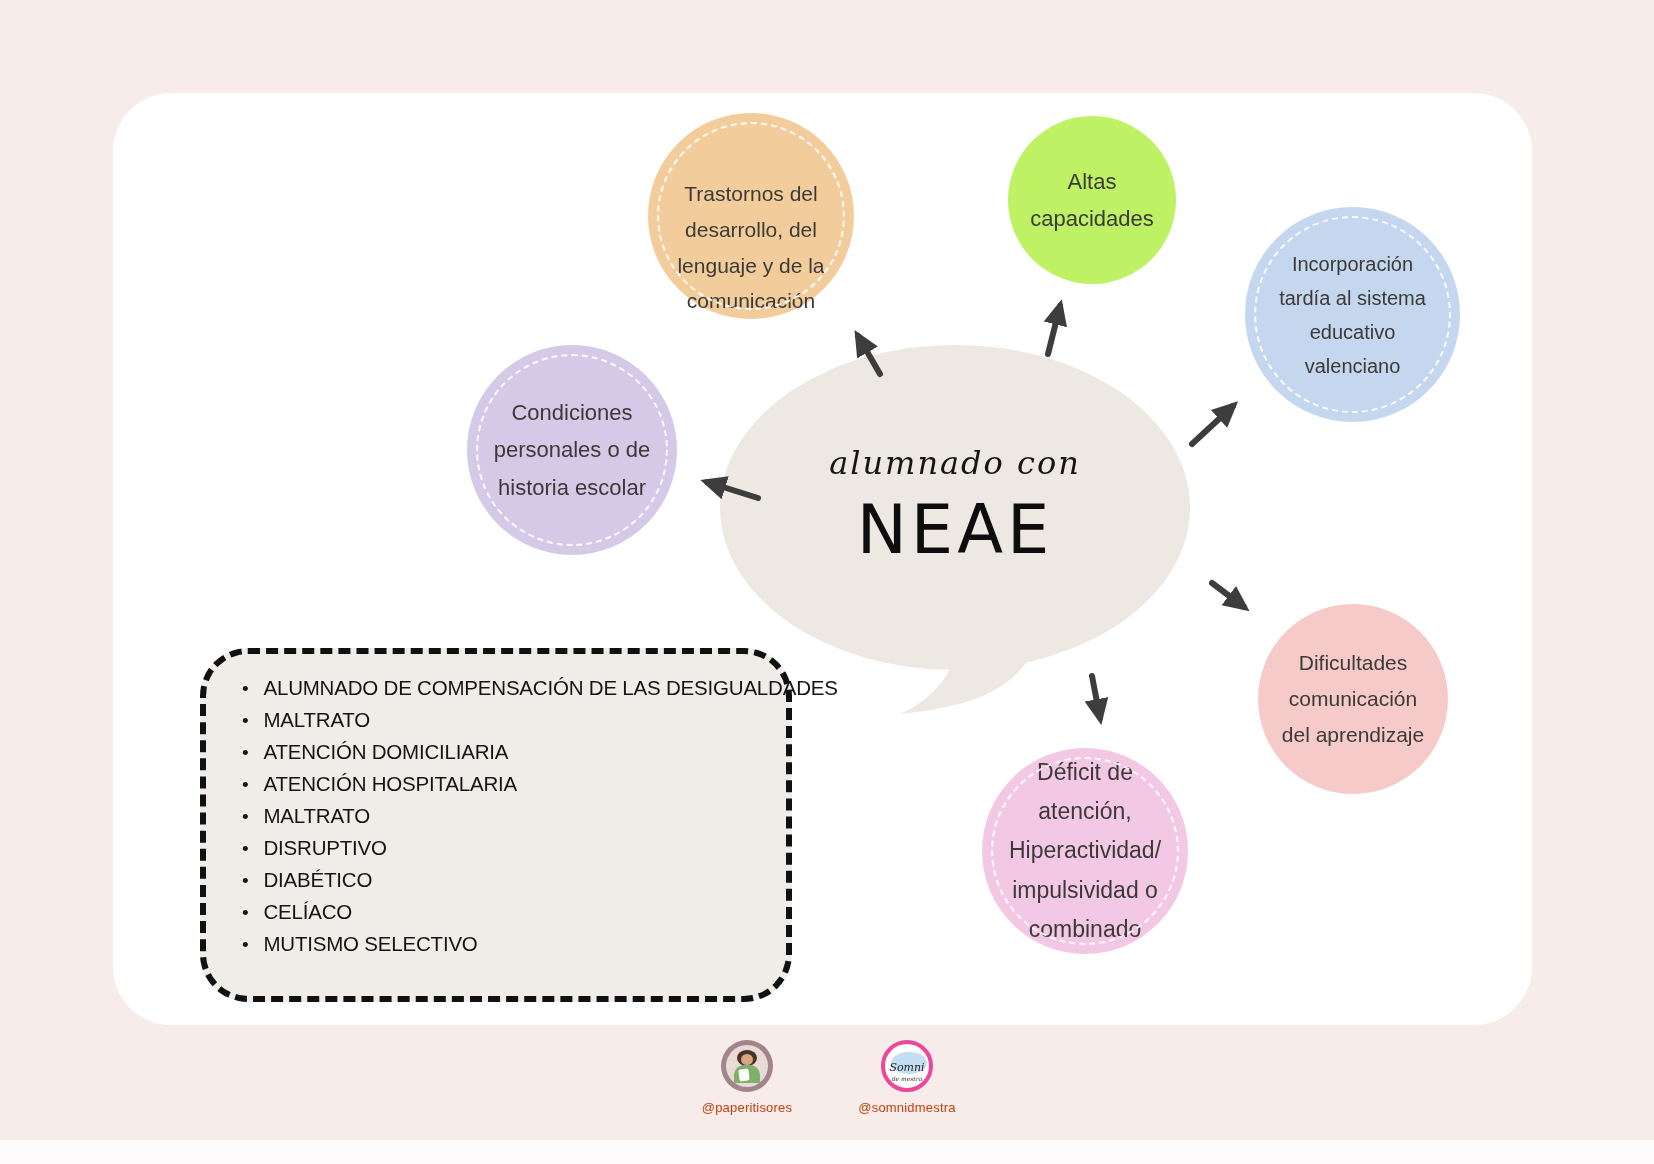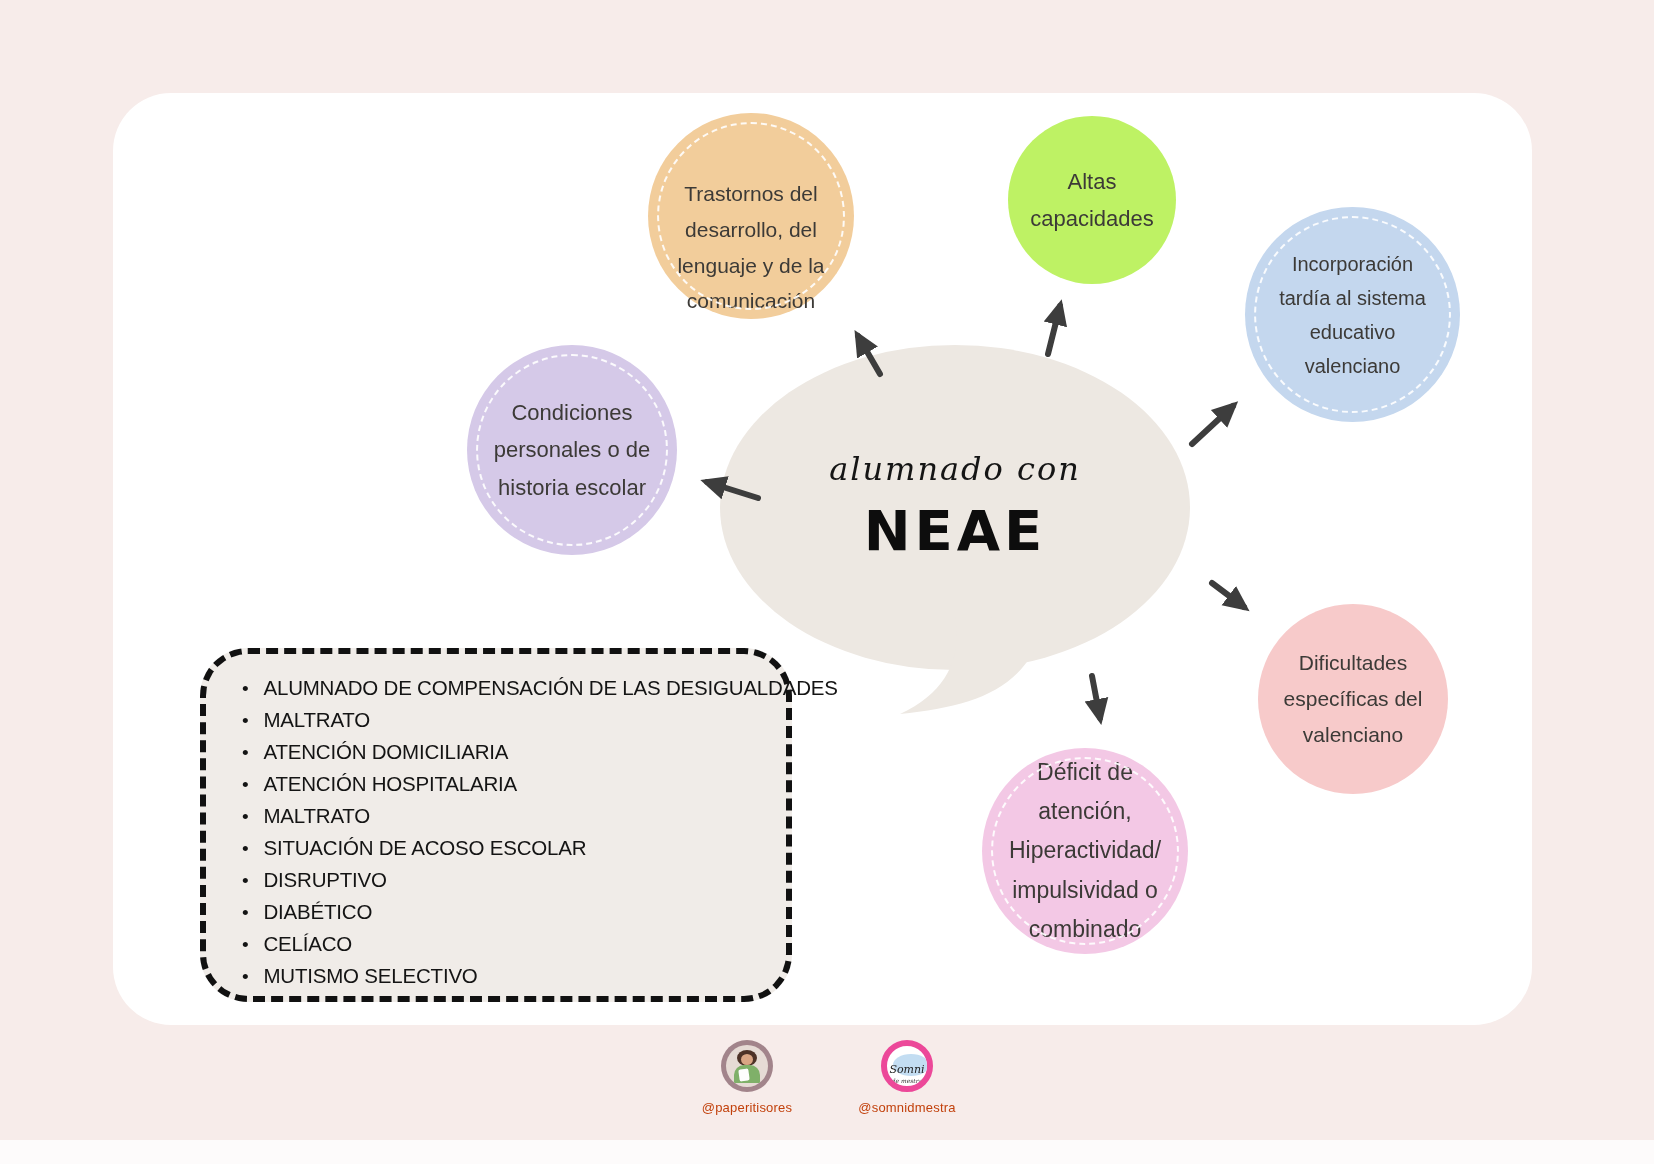--- a/index.html
+++ b/index.html
@@ -23,22 +23,22 @@
     position:absolute;left:720px;top:345px;width:470px;height:325px;
     background:#ede8e2;border-radius:50%;
     display:flex;flex-direction:column;align-items:center;justify-content:center;
     z-index:2;text-align:center;
   }
   .bubble .script{
     font-family:"DejaVu Serif",cursive;font-style:italic;
     font-size:32px;color:#151515;letter-spacing:2px;line-height:1.1;
   }
   .bubble .acronym{
-    font-family:"DejaVu Sans",sans-serif;font-weight:700;
-    font-size:56px;color:#0d0d0d;letter-spacing:4px;margin-top:10px;
+    font-family:"DejaVu Sans",sans-serif;font-weight:400;
+    font-size:67px;color:#0d0d0d;letter-spacing:4px;margin-top:10px;
   }
   
   .node{
     position:absolute;border-radius:50%;
     display:flex;align-items:center;justify-content:center;text-align:center;
     color:#3c3a37;z-index:3;
   }
   .node .lbl{line-height:1.7;padding:0 14px;}
   .node.dashed::after{
     content:"";position:absolute;inset:9px;border-radius:50%;
@@ -73,21 +73,21 @@
   .credit{display:flex;flex-direction:column;align-items:center;width:120px;}
   .avatar{width:52px;height:52px;border-radius:50%;position:relative;overflow:hidden;}
   .avatar-paper{background:#a2848b;}
   .avatar-paper .inner{
     position:absolute;inset:5px;border-radius:50%;background:#e6dbd5;overflow:hidden;
   }
   .avatar-paper .hair{position:absolute;left:11px;top:5px;width:20px;height:16px;border-radius:50%;background:#4d3227;}
   .avatar-paper .face{position:absolute;left:15px;top:9px;width:12px;height:11px;border-radius:50%;background:#d9a584;}
   .avatar-paper .body{position:absolute;left:8px;top:20px;width:26px;height:18px;border-radius:10px 10px 0 0;background:#7fb069;}
   .avatar-paper .paper{position:absolute;left:13px;top:24px;width:10px;height:12px;background:#fdfdfd;border-radius:2px;transform:rotate(-8deg);}
-  .avatar-somni{background:#ffffff;border:6px solid #ec4899;box-sizing:border-box;}
+  .avatar-somni{background:#ffffff;border:4px solid #ec4899;box-sizing:border-box;}
   .avatar-somni .cloud{
     position:absolute;left:6px;top:8px;width:36px;height:22px;border-radius:50%;
     background:#c3ddf2;
   }
   .avatar-somni .logo1{
     position:absolute;left:0;top:17px;width:100%;text-align:center;
     font-family:"DejaVu Serif",cursive;font-style:italic;font-size:11px;color:#222;
   }
   .avatar-somni .logo2{
     position:absolute;left:0;top:31px;width:100%;text-align:center;
@@ -113,34 +113,33 @@
   <div class="node node-altas" style="background: #bef264;">
     <div class="lbl" style="padding:0 26px;">Altas capacidades</div>
   </div>
   <div class="node dashed node-incorporacion" style="background: rgb(196, 215, 238);">
     <div class="lbl" style="padding:0 22px;">Incorporación tardía al sistema educativo valenciano</div>
   </div>
   <div class="node dashed node-condiciones" style="background: rgb(213, 201, 232);">
     <div class="lbl">Condiciones personales o de historia escolar</div>
   </div>
   <div class="node node-dificultades" style="background: rgb(247, 202, 202);">
-    <div class="lbl">Dificultades específicas del valenciano</div>
+    <div class="lbl">Dificultades comunicación del aprendizaje</div>
   </div>
   <div class="node dashed node-deficit" style="background: rgb(243, 200, 229);">
     <div class="lbl">Déficit de atención, Hiperactividad/ impulsividad o combinado</div>
   </div>
 
   <div class="listbox">
     <ul>
       <li>ALUMNADO DE COMPENSACIÓN DE LAS DESIGUALDADES</li>
       <li>MALTRATO</li>
       <li>ATENCIÓN DOMICILIARIA</li>
       <li>ATENCIÓN HOSPITALARIA</li>
       <li>MALTRATO</li>
-      <li>SITUACIÓN DE ACOSO ESCOLAR</li>
       <li>DISRUPTIVO</li>
       <li>DIABÉTICO</li>
       <li>CELÍACO</li>
       <li>MUTISMO SELECTIVO</li>
     </ul>
   </div>
 
   <svg class="overlay" viewBox="0 0 1654 1164">
     <defs>
       <marker id="ah" markerUnits="userSpaceOnUse" markerWidth="30" markerHeight="30" refX="19" refY="13" orient="auto">

